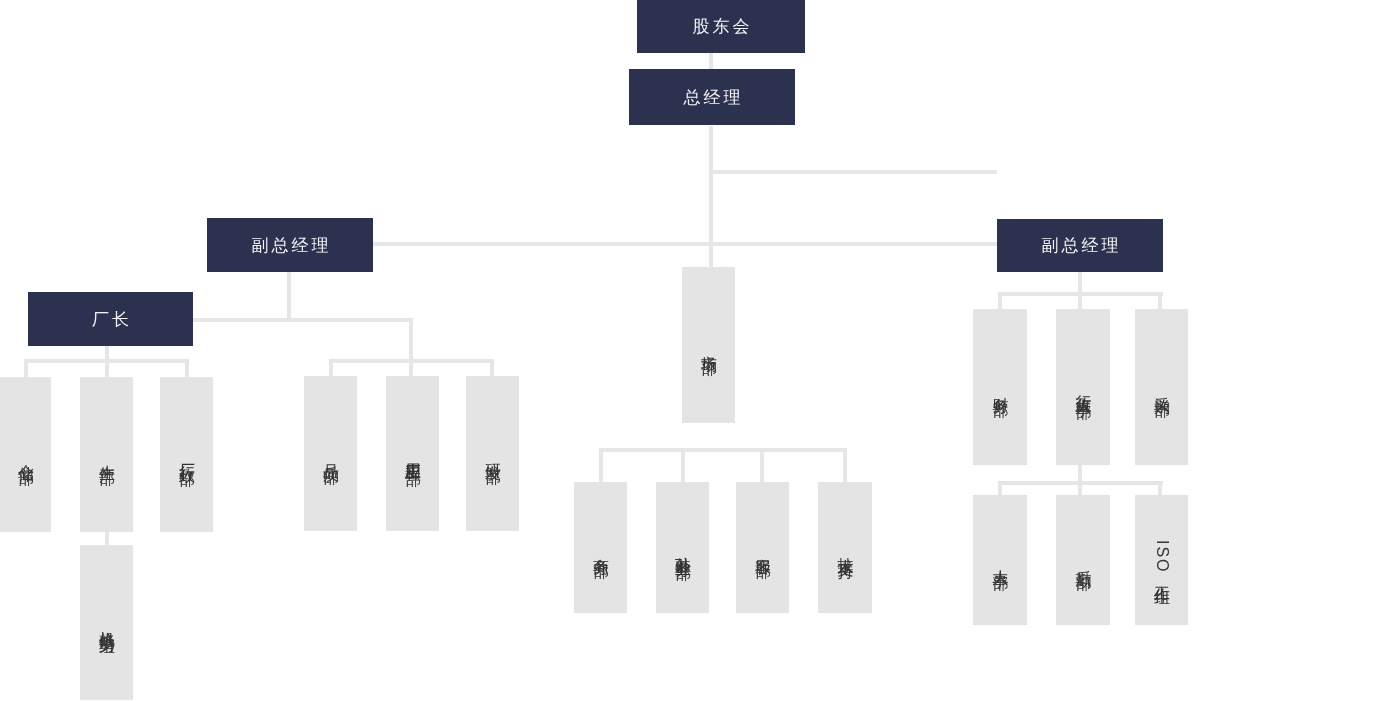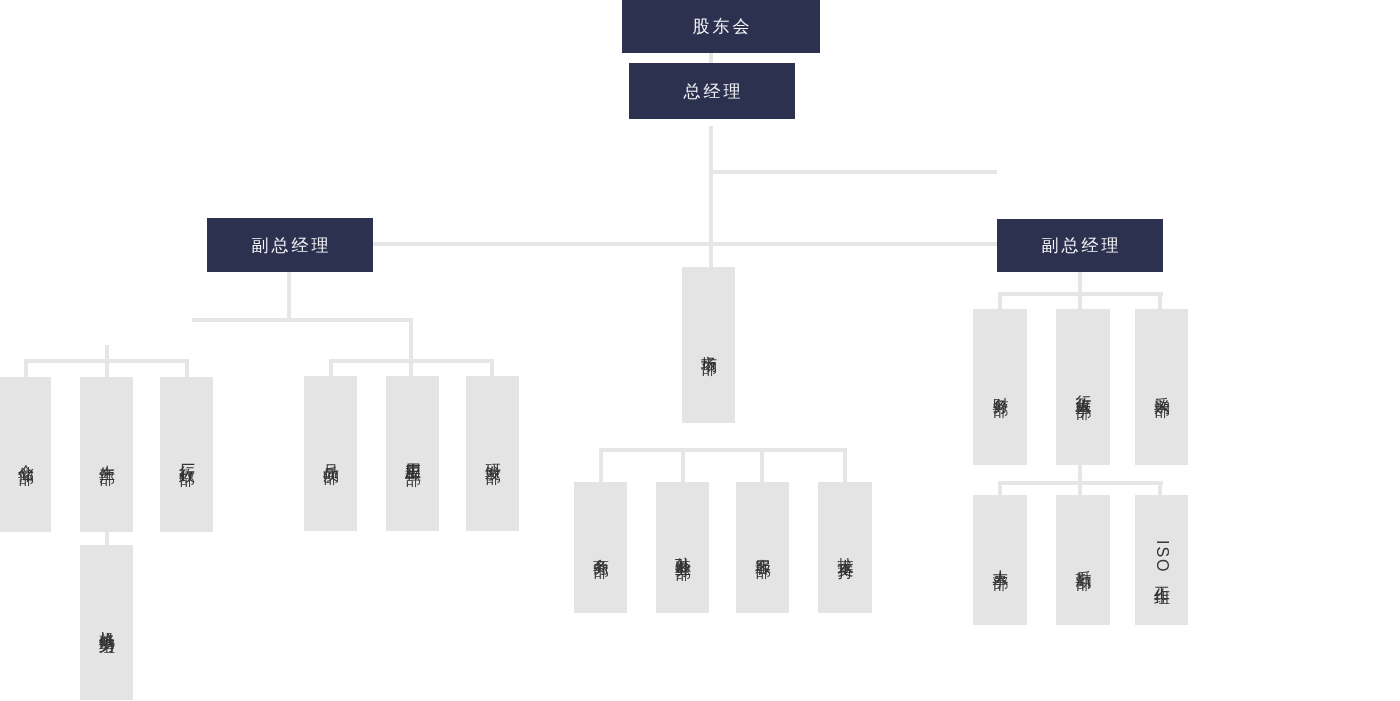--- a/index.html
+++ b/index.html
@@ -45,24 +45,25 @@
 
   <div class="ln" style="left:1078px;top:271px;width:4px;height:39px"></div>
   <div class="ln" style="left:998px;top:292px;width:165px;height:4px"></div>
   <div class="ln" style="left:998px;top:294px;width:4px;height:16px"></div>
   <div class="ln" style="left:1158px;top:294px;width:4px;height:16px"></div>
   <div class="ln" style="left:1078px;top:464px;width:4px;height:31px"></div>
   <div class="ln" style="left:998px;top:481px;width:165px;height:4px"></div>
   <div class="ln" style="left:998px;top:483px;width:4px;height:13px"></div>
   <div class="ln" style="left:1158px;top:483px;width:4px;height:13px"></div>
 
-  <div class="nd" style="left:622px;top:0;width:198px;height:53px">股东会</div>
-  <div class="nd" style="left:629px;top:63px;width:166px;height:56px">总经理</div>
+  <div class="nd" style="left:637px;top:0;width:168px;height:53px">股东会</div>
+  <div class="nd" style="left:629px;top:69px;width:166px;height:56px">总经理</div>
   <div class="nd" style="left:997px;top:219px;width:166px;height:53px">副总经理</div>
   <div class="nd" style="left:207px;top:218px;width:166px;height:54px">副总经理</div>
+  <div class="nd" style="left:28px;top:292px;width:165px;height:54px">厂长</div>
 
   <div class="ng" style="left:0;top:377px;width:51px;height:155px">仓储部</div>
   <div class="ng" style="left:80px;top:377px;width:53px;height:155px">生产部</div>
   <div class="ng" style="left:160px;top:377px;width:53px;height:155px">厂行政部</div>
   <div class="ng" style="left:80px;top:545px;width:53px;height:155px">机修动力组</div>
 
   <div class="ng" style="left:304px;top:376px;width:53px;height:155px">品质部</div>
   <div class="ng" style="left:386px;top:376px;width:53px;height:155px">应用工程部</div>
   <div class="ng" style="left:466px;top:376px;width:53px;height:155px">研发部</div>
 

